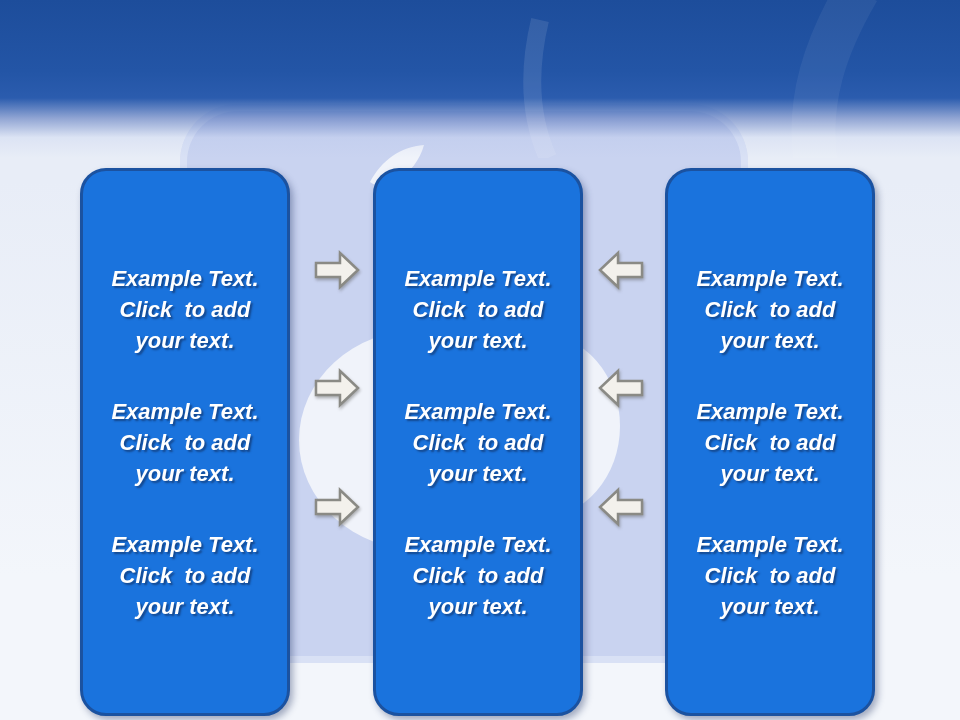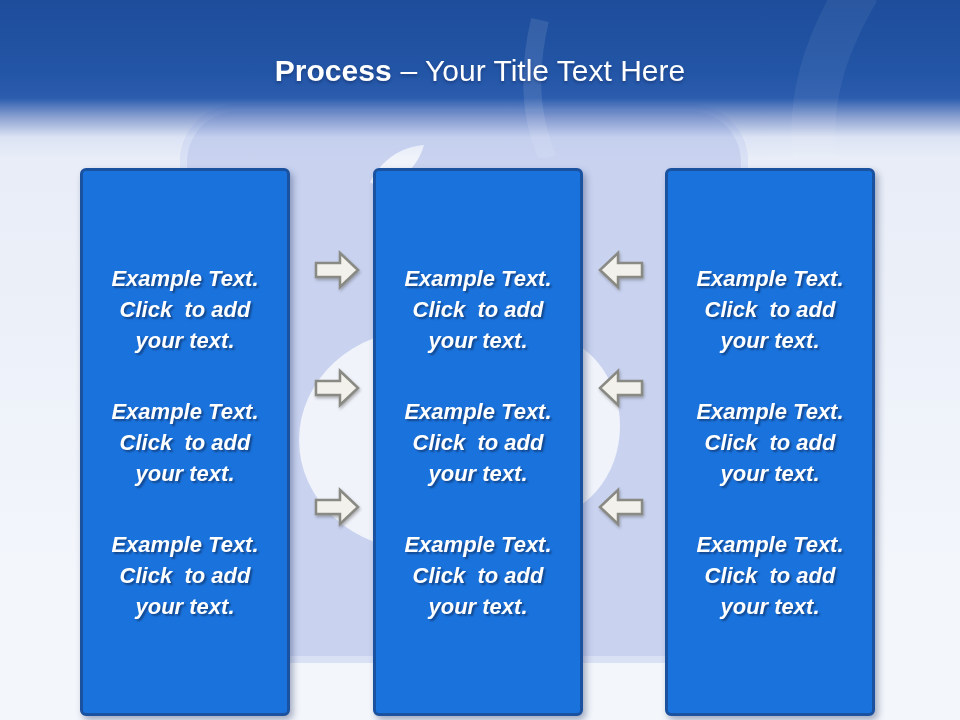--- a/index.html
+++ b/index.html
@@ -40,21 +40,21 @@
     font-size:30px;line-height:42px;
     text-shadow:0 2px 3px rgba(8,20,60,0.35);
     white-space:nowrap;
   }
   .title-bold{font-weight:bold;}
   .title-rest{font-weight:normal;margin-left:9px;}
 
   
   .box{
     position:absolute;top:168px;width:210px;height:548px;
-    box-sizing:border-box;border-radius:6px;
+    box-sizing:border-box;border-radius:26px;
     background:var(--color-box-fill);
     border:3px solid var(--color-box-border);
     box-shadow:3px 4px 7px rgba(25,45,95,0.38);
     display:flex;flex-direction:column;justify-content:center;align-items:center;
     gap:40px;
   }
   .box-left{left:80px;}
   .box-center{left:373px;}
   .box-right{left:665px;}
   .block{
@@ -95,23 +95,20 @@
     <ellipse class="bird-part" cx="540" cy="426" rx="80" ry="92"></ellipse>
   </svg>
 
   <div class="header">
     <svg class="header-sheen" viewBox="0 0 960 158" aria-hidden="true">
       <path d="M540,20 C528,70 530,118 548,158" fill="none" stroke="rgba(255,255,255,0.10)" stroke-width="18"></path>
       <path d="M858,-10 C826,45 806,100 816,165" fill="none" stroke="rgba(255,255,255,0.06)" stroke-width="44"></path>
     </svg>
   </div>
 
-  <div class="title">
-    <span class="title-bold">Process</span><span class="title-rest">– Your Title Text Here</span>
-  </div>
 
   <div class="box box-left">
     <div class="block">Example Text.
 Click  to add
 your text.</div>
     <div class="block">Example Text.
 Click  to add
 your text.</div>
     <div class="block">Example Text.
 Click  to add

